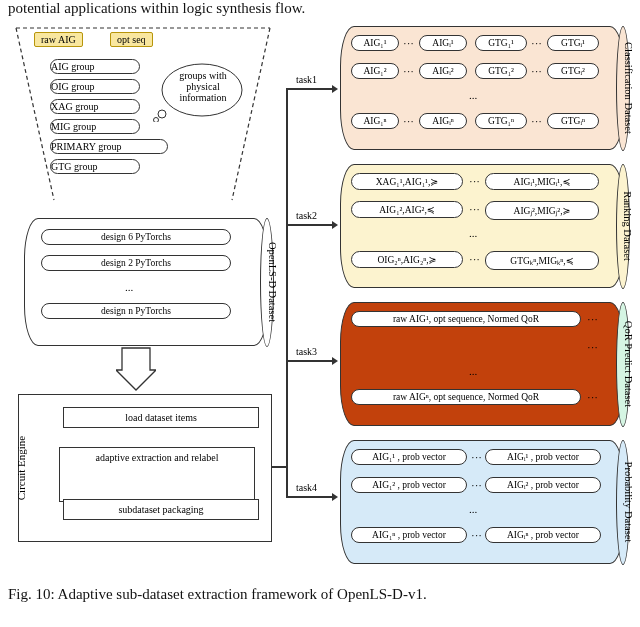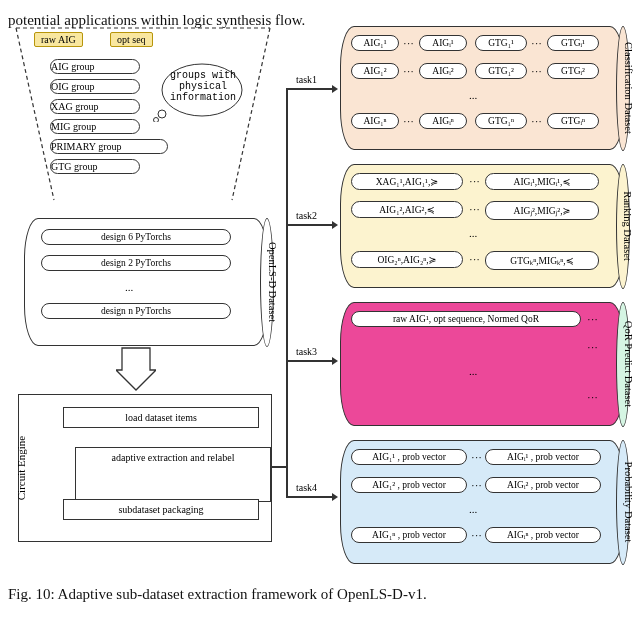--- a/index.html
+++ b/index.html
@@ -10,21 +10,20 @@
     font-size: 11px;
     background: #fff;
     position: relative;
   }
   .top-text {
     position: absolute;
     top: 0;
     left: 8px;
     font-size: 15px;
     color: #111;
-    margin-top: 12px;
   }
   .diagram {
     position: absolute;
     top: 18px;
     left: 8px;
     width: 624px;
     height: 562px;
   }
 
   
@@ -52,21 +51,20 @@
     background: #fff;
     text-align: left;
     font-size: 10px;
     padding: 1px 0;
   }
   .speech {
     position: absolute;
     width: 78px;
     font-size: 10px;
     text-align: center;
-    font-family: Liberation Mono, monospace;
   }
 
   
   .cyl {
     position: absolute;
     border: 1.5px solid #333;
     border-radius: 14px / 40px;
     background: #fff;
   }
   .cyl .cylcap {
@@ -152,21 +150,21 @@
     width: 624px;
     font-size: 15px;
     color: #111;
     line-height: 1.35;
     text-align: justify;
   }
 
   
   .bg-orange { background: #fae5d3; }
   .bg-yellow { background: #fcf3cf; }
-  .bg-green  { background: #ec4899; }
+  .bg-green  { background: #c2410c; }
   .bg-blue   { background: #d6eaf8; }
 </style>
 </head>
 <body>
 
 <div class="top-text">potential applications within logic synthesis flow.</div>
 
 <div class="diagram">
 
   <div class="funnel">
@@ -200,21 +198,21 @@
     <div class="slot" style="top:84px;left:16px;width:190px">design n PyTorchs</div>
   </div>
 
   <svg style="position:absolute;top:328px;left:108px" width="40" height="46">
     <polygon points="6,2 34,2 34,24 40,24 20,44 0,24 6,24" fill="#fff" stroke="#333" stroke-width="1.3"></polygon>
   </svg>
 
   <div class="engine" style="top:376px;left:10px;width:254px;height:148px">
     <div class="vlabel2" style="left:-30px">Circuit Engine</div>
     <div class="step" style="top:12px;left:44px;width:196px">load dataset items</div>
-    <div class="step" style="top:52px;left:56px;width:196px;height:55px">adaptive extraction and relabel</div>
+    <div class="step" style="top:52px;left:40px;width:196px;height:55px">adaptive extraction and relabel</div>
     <div class="step" style="top:104px;left:44px;width:196px">subdataset packaging</div>
   </div>
 
   <div class="arrow-line" style="top:448px;left:264px;width:14px;height:1.5px"></div>
   <div class="arrow-line" style="top:70px;left:278px;width:1.5px;height:410px"></div>
 
   <div class="arrow-line" style="top:70px;left:278px;width:46px;height:1.5px"></div>
   <div class="arrow-head" style="top:67px;left:324px"></div>
   <div class="tasklabel" style="top:56px;left:288px">task1</div>
 
@@ -275,20 +273,21 @@
     <div class="slot" style="top:86px;left:144px;width:114px">GTGₖⁿ,MIGₖⁿ,≼</div>
   </div>
 
   <div class="cyl bg-green" style="top:284px;left:332px;width:284px;height:124px">
     <div class="cylcap" style="background:#d5f5e3"></div>
     <div class="vlabel" style="right:-48px">QoR Predict Dataset</div>
     <div class="slot" style="top:8px;left:10px;width:230px">raw AIG¹, opt sequence, Normed QoR</div>
     <div class="ellips" style="top:10px;left:246px">···</div>
     <div class="ellips" style="top:38px;left:246px">···</div>
     <div class="ellips" style="top:62px;left:128px">...</div>
+    <div class="slot" style="top:86px;left:10px;width:230px">raw AIGⁿ, opt sequence, Normed QoR</div>
     <div class="ellips" style="top:88px;left:246px">···</div>
   </div>
 
   <div class="cyl bg-blue" style="top:422px;left:332px;width:284px;height:124px">
     <div class="cylcap" style="background:#d6eaf8"></div>
     <div class="vlabel" style="right:-46px">Probability Dataset</div>
     <div class="slot" style="top:8px;left:10px;width:116px">AIG₁¹ , prob vector</div>
     <div class="ellips" style="top:10px;left:130px">···</div>
     <div class="slot" style="top:8px;left:144px;width:116px">AIGᵢ¹ , prob vector</div>
 

